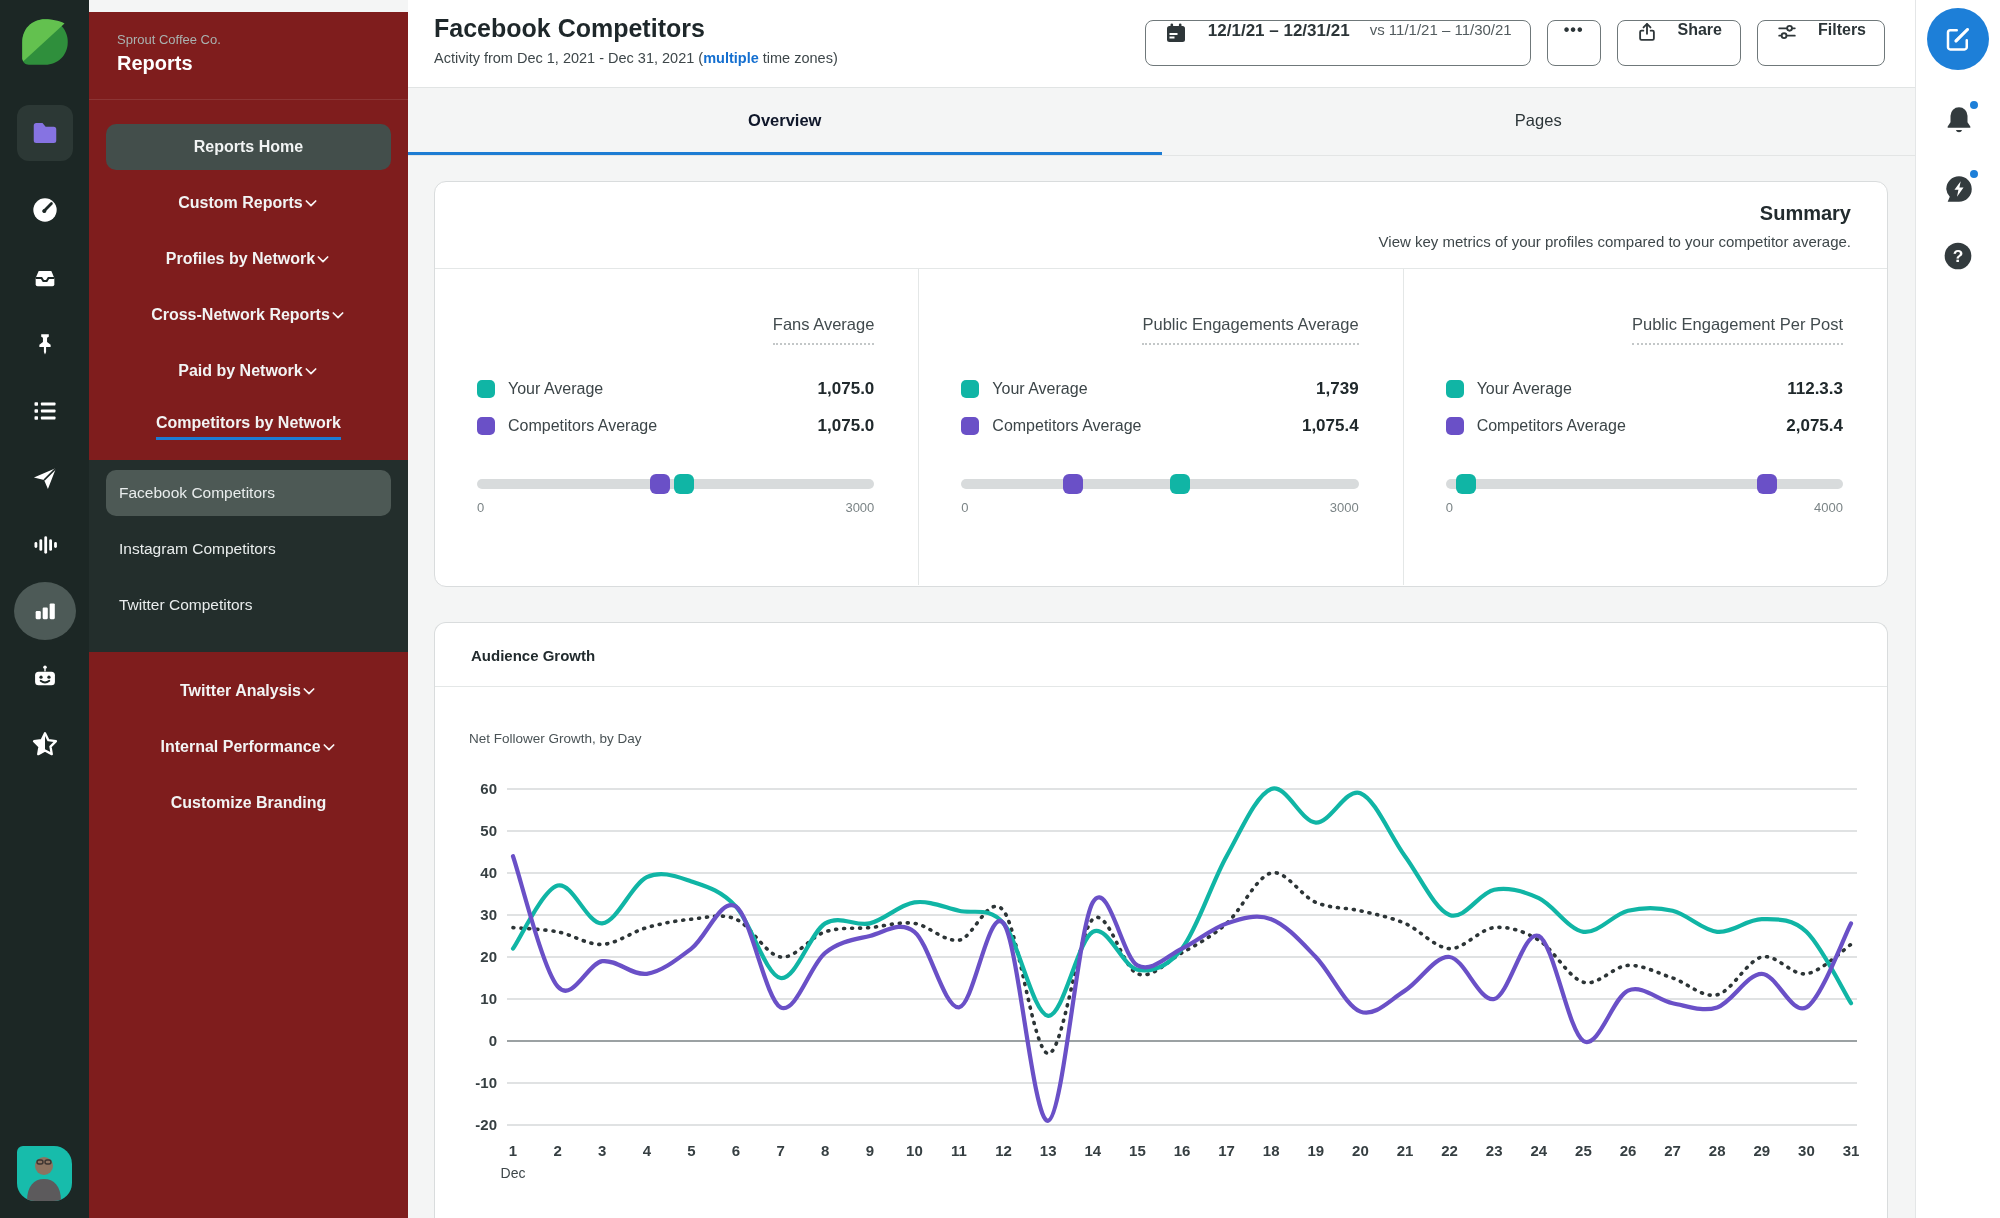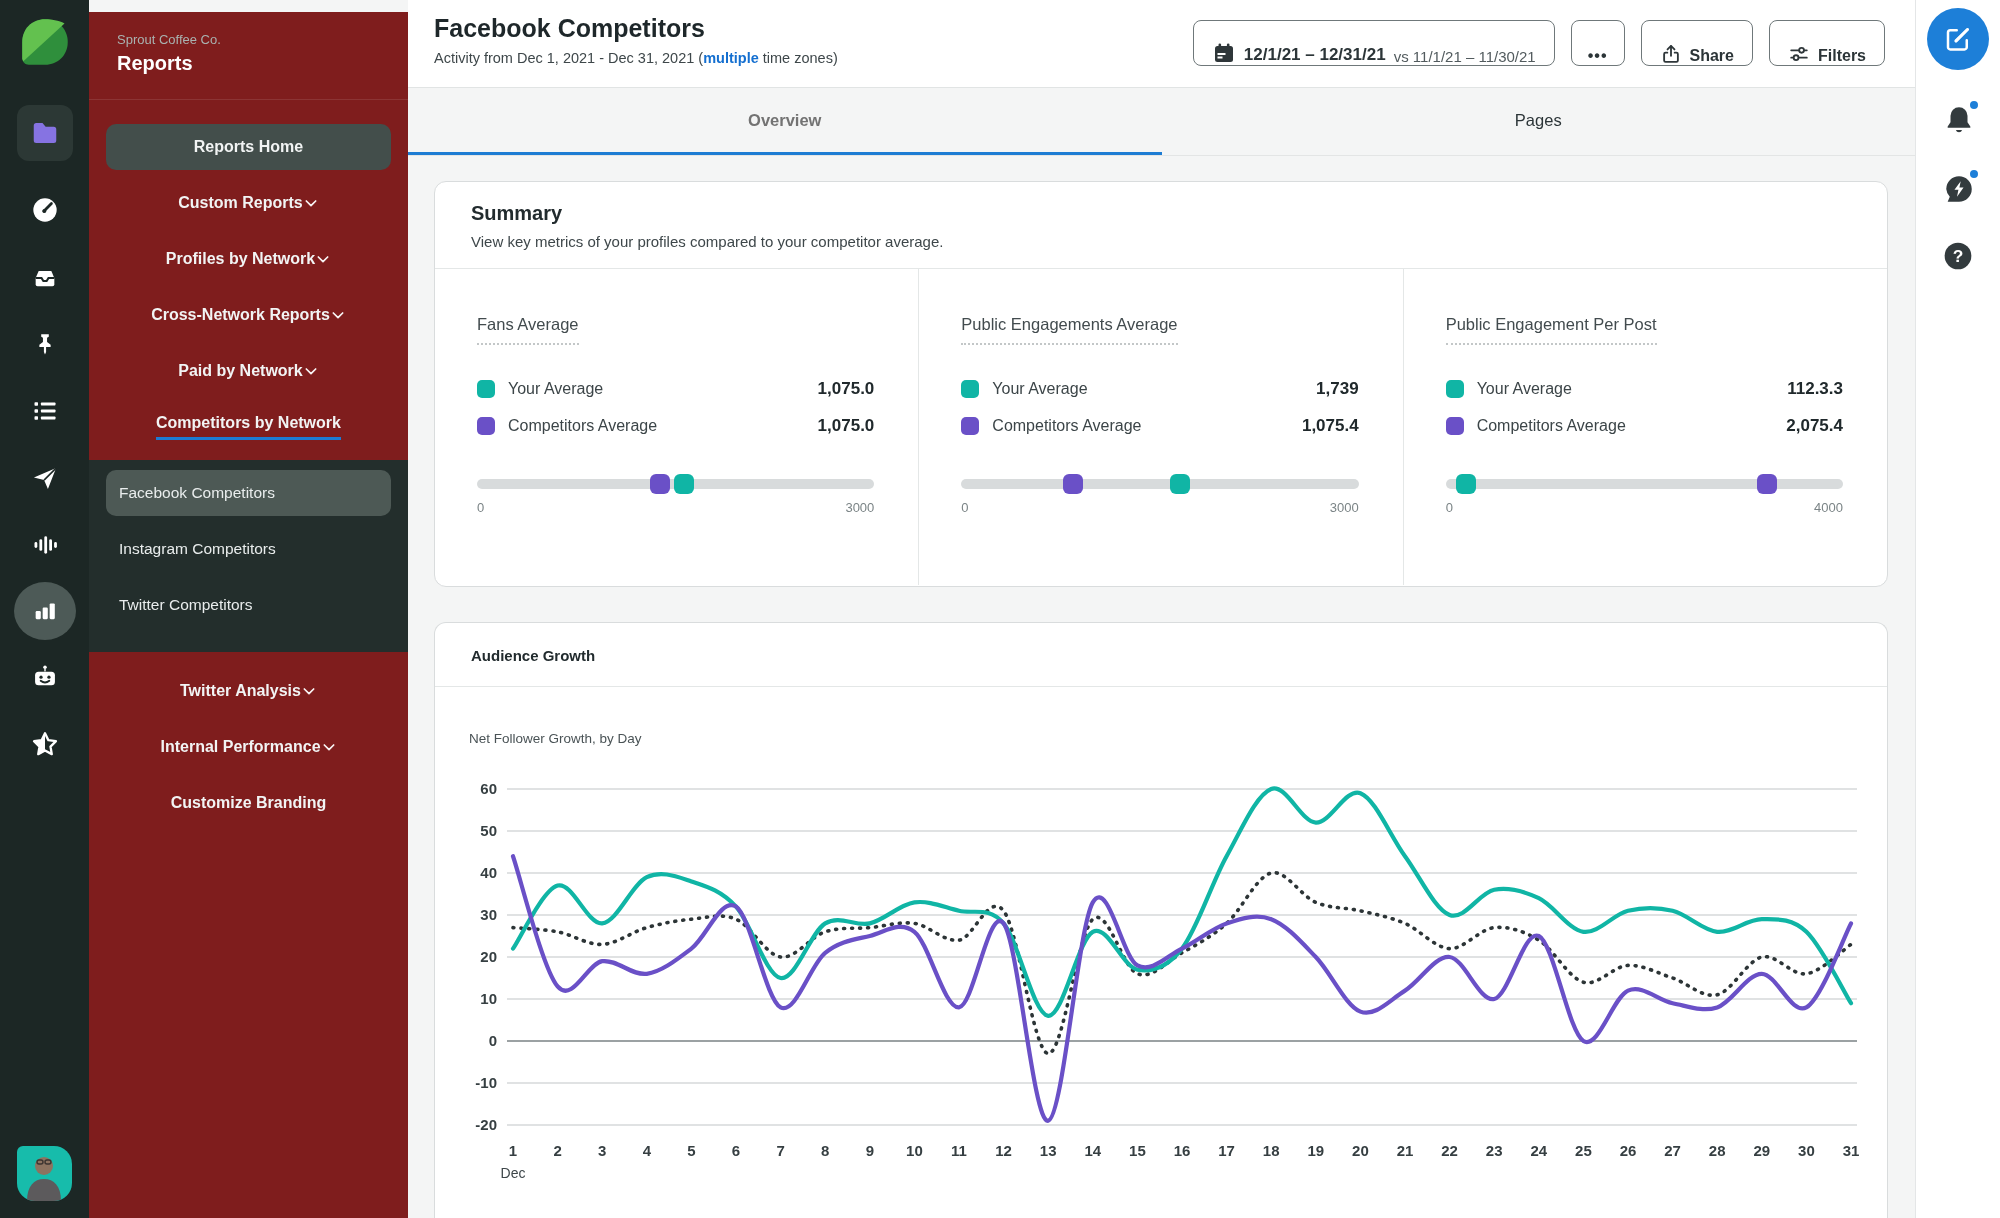--- a/index.html
+++ b/index.html
@@ -29,30 +29,30 @@
   .sb-subitem.sel { background:#4d5955; }
   .sb-after { padding-top:16px; }
 
   
   .main { position:absolute; left:408px; top:0; width:1507px; height:1218px; background:#f4f5f5; }
   .main-header { position:absolute; left:0; top:0; width:100%; height:88px; background:#fff; border-bottom:1px solid #e1e4e4; }
   .mh-title { position:absolute; left:26px; top:14px; font-size:25px; font-weight:bold; color:#1e272a; }
   .mh-sub { position:absolute; left:26px; top:50px; font-size:14.5px; color:#3e474a; }
   .mh-sub a { color:#146fd0; font-weight:bold; text-decoration:none; cursor:pointer; }
   .mh-actions { position:absolute; right:30px; top:20px; display:flex; gap:16px; }
-  .btn { height:46px; background:#fff; border:1.5px solid #6f787a; border-radius:8px; display:flex; align-items:flex-end; gap:8px; padding:0 18px; font-size:16px; font-weight:bold; color:#2c3538; cursor:pointer; }
+  .btn { height:46px; background:#fff; border:1.5px solid #6f787a; border-radius:8px; display:flex; align-items:flex-start; gap:20px; padding:0 18px; font-size:16px; font-weight:bold; color:#2c3538; cursor:pointer; }
   .btn .cmp { font-weight:normal; font-size:15px; color:#525b5e; }
   .btn.icon-only { padding:0 16px; letter-spacing:1px; }
 
   .tabbar { position:absolute; left:0; top:88px; width:100%; height:68px; display:flex; border-bottom:1px solid #e3e5e5; }
   .tab { flex:1; display:flex; align-items:center; justify-content:center; font-size:16.5px; color:#2c3538; cursor:pointer; border-bottom:3px solid transparent; }
-  .tab.active { color:#737373; font-weight:bold; border-bottom:3px solid #1d7cd3; }
+  .tab.active { color:#0f172a; font-weight:bold; border-bottom:3px solid #1d7cd3; }
 
   .card { position:absolute; left:26px; width:1454px; background:#fff; border:1px solid #d9dcdd; border-radius:12px; }
-  .summary-card { top:181px; height:406px; }
+  .summary-card { top:181px; height:406px;text-align:right; }
   .growth-card { top:622px; height:640px; border-bottom:none; border-radius:12px 12px 0 0; }
 
   .card-head { padding:20px 36px 0 36px; }
   .card-title { font-size:20px; font-weight:bold; color:#222b2e; margin-bottom:8px; }
   .card-desc { font-size:15px; color:#3e474a; padding-bottom:18px; }
   .hr { border-top:1px solid #e4e7e7; }
 
   .summary-cols { display:flex; height:316px; }
   .scol { flex:1; padding:46px 44px 0 42px; }
   .scol + .scol { border-left:1px solid #e4e7e7; }

